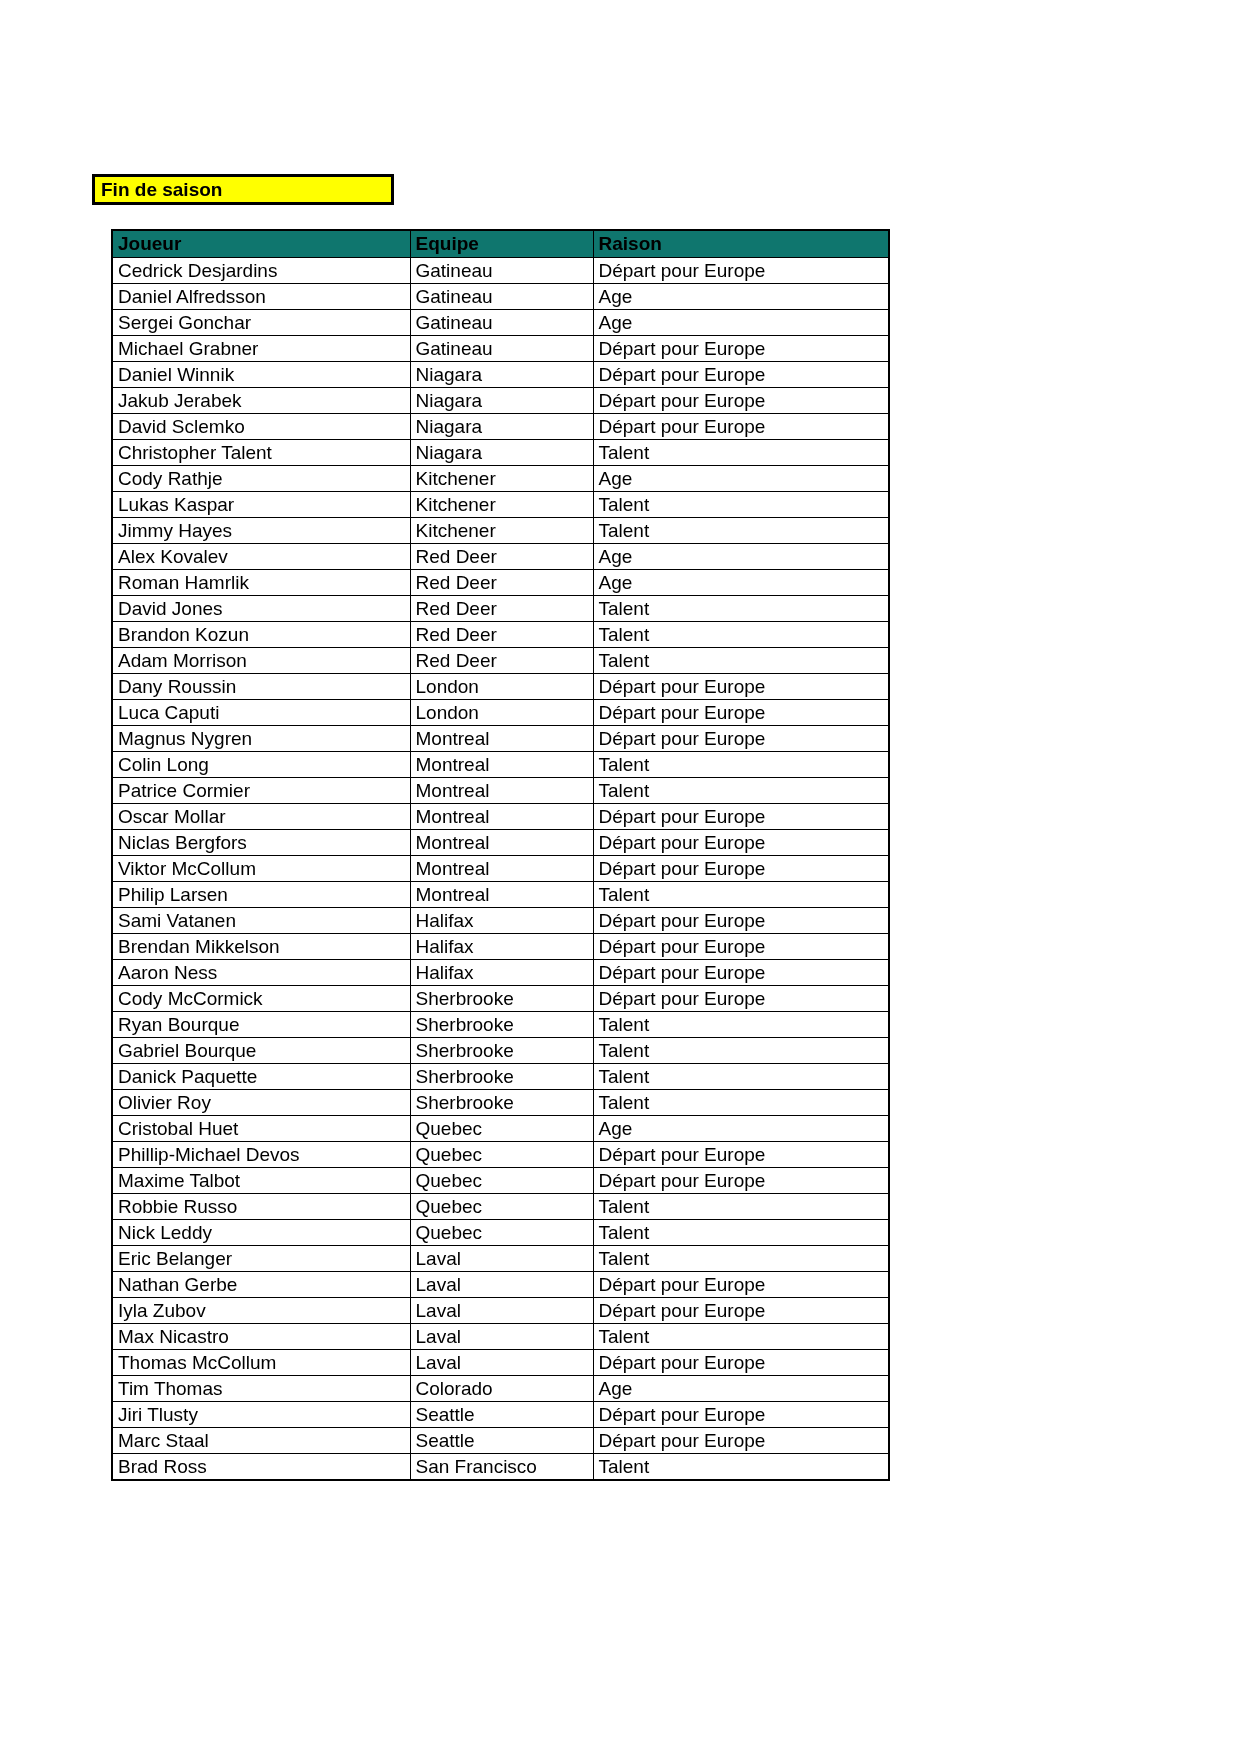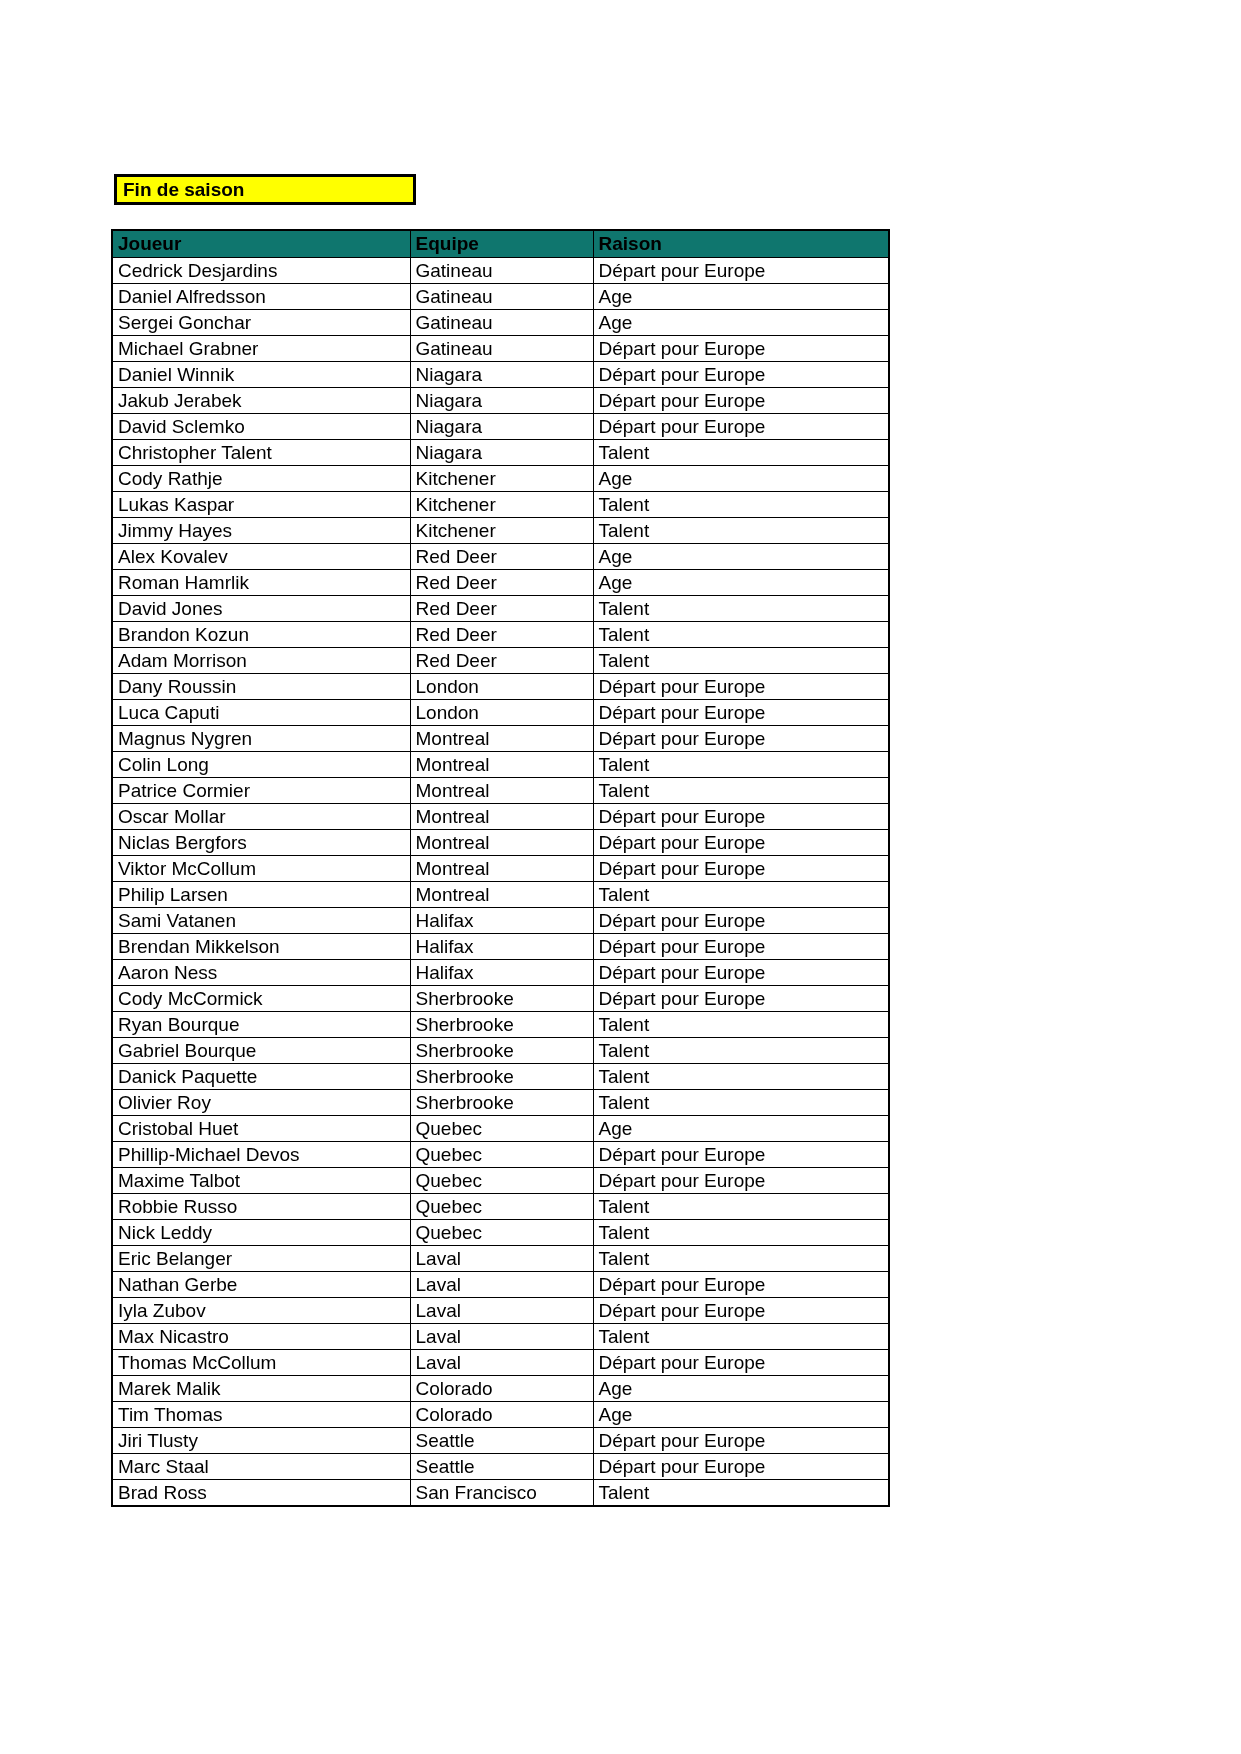--- a/index.html
+++ b/index.html
@@ -9,21 +9,21 @@
   }
   body {
     width: 1241px;
     height: 1754px;
     position: relative;
     font-family: "Liberation Sans", sans-serif;
     color: #000000;
   }
   .section-title-box {
     position: absolute;
-    left: 114px;
+    left: 92px;
     top: 174px;
     width: 302px;
     height: 31px;
     box-sizing: border-box;
     background: #FFFF00;
     border: 3px solid #000000;
     display: flex;
     align-items: center;
     padding-left: 6px;
     font-size: 19px;
@@ -294,25 +294,20 @@
         <td>Max Nicastro</td>
         <td>Laval</td>
         <td>Talent</td>
       </tr>
       <tr>
         <td>Thomas McCollum</td>
         <td>Laval</td>
         <td>Départ pour Europe</td>
       </tr>
       <tr>
-        <td>Marek Malik</td>
-        <td>Colorado</td>
-        <td>Age</td>
-      </tr>
-      <tr>
         <td>Tim Thomas</td>
         <td>Colorado</td>
         <td>Age</td>
       </tr>
       <tr>
         <td>Jiri Tlusty</td>
         <td>Seattle</td>
         <td>Départ pour Europe</td>
       </tr>
       <tr>

